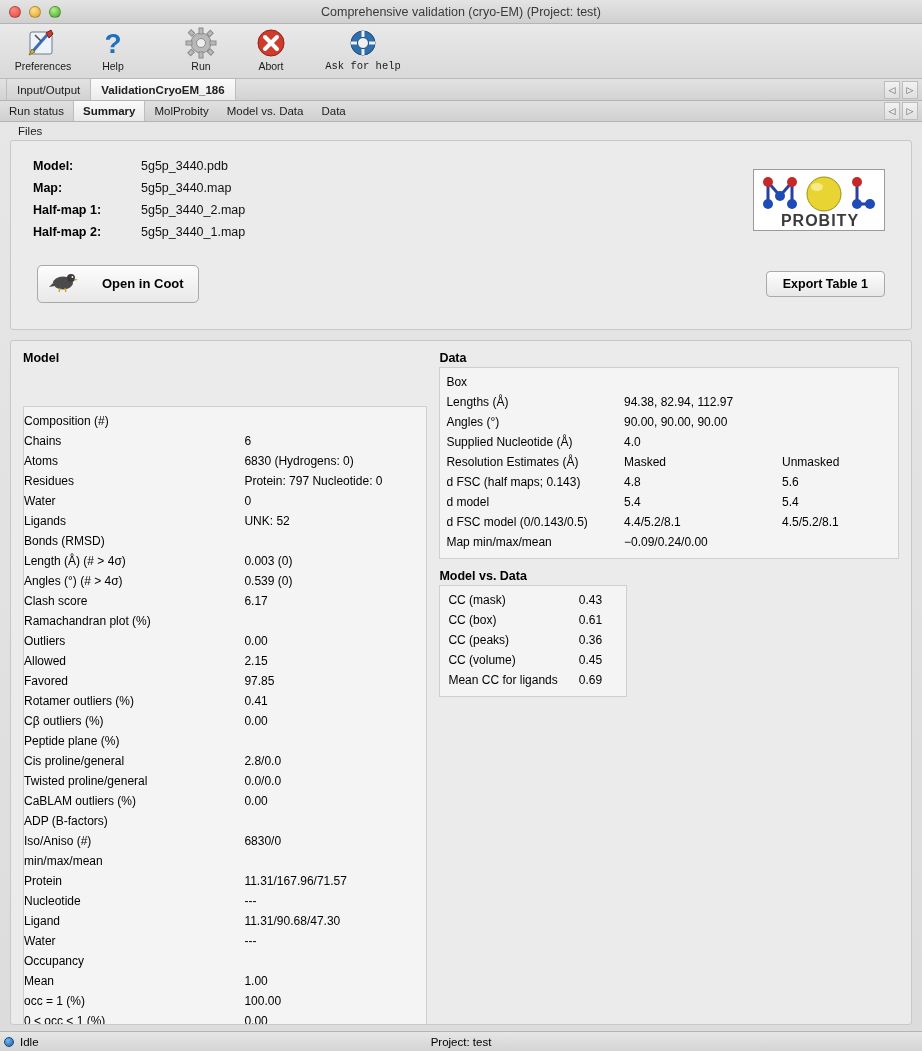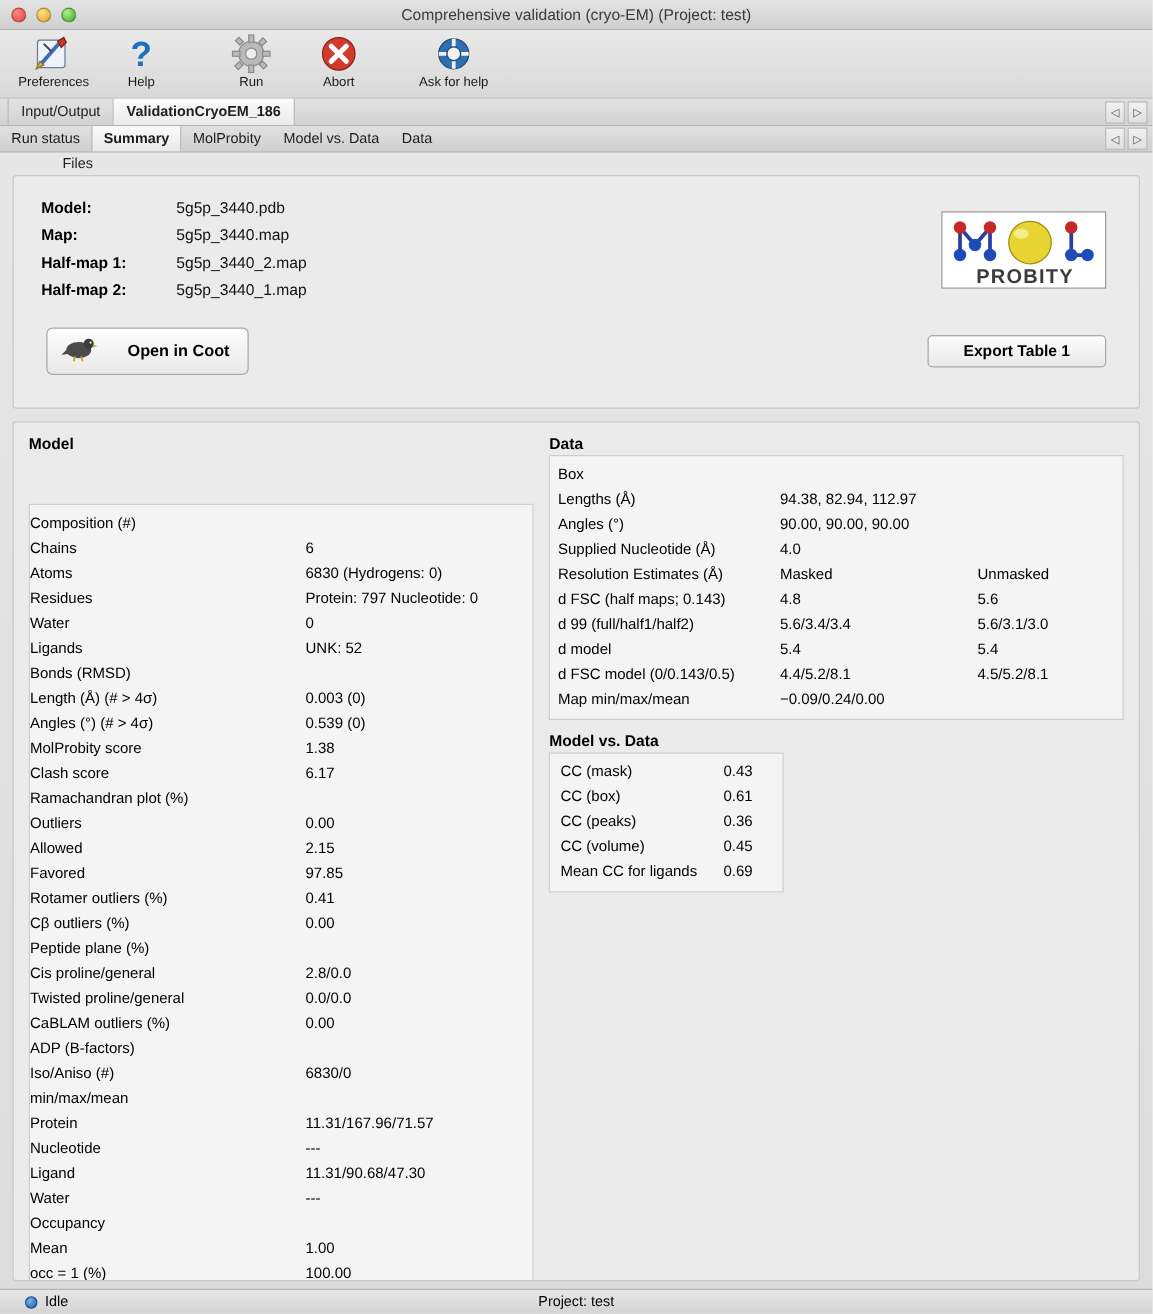--- a/index.html
+++ b/index.html
@@ -57,21 +57,21 @@
     flex: 0 0 auto;
   }
   .tb-item {
     width: 70px;
     display: flex; flex-direction: column; align-items: center;
     cursor: default;
   }
   .tb-item .ico { height: 33px; display:flex; align-items:center; justify-content:center; }
   .tb-item .lbl { font-size: 10.5px; margin-top: 1px; color: #1a1a1a; }
   .tb-gap { width: 18px; }
-  .tb-item.wide { width: 78px; }
+  .tb-item.wide { width: 78px; font-family: Liberation Mono, monospace; }
 
   
   .tabrow {
     height: 22px;
     background: linear-gradient(#e2e2e2, #d2d2d2);
     border-bottom: 1px solid #b4b4b4;
     display: flex; align-items: stretch;
     position: relative;
     flex: 0 0 auto;
   }
@@ -121,21 +121,20 @@
     font-weight: bold;
   }
 
   
   .fileslabel {
     height: 18px;
     padding-left: 18px;
     display: flex; align-items: center;
     font-size: 11.5px; color: #1c1c1c;
     flex: 0 0 auto;
-    margin-left: 32px;
   }
 
   
   .content {
     flex: 1 1 auto;
     padding: 0 10px;
     display: flex; flex-direction: column;
     gap: 10px;
     overflow: hidden;
   }
@@ -163,21 +162,21 @@
     height: 38px; min-width: 150px;
     display: flex; align-items: center; gap: 24px;
     padding: 0 14px 0 10px;
     background: linear-gradient(#fdfdfd, #e8e8e8);
     border: 1px solid #a9a9a9;
     border-radius: 5px;
     font-size: 13px; font-weight: bold;
   }
   .export-btn {
     position: absolute; right: 26px; bottom: 32px;
-    height: 26px; padding: 0 28px;
+    height: 26px; padding: 0 16px;
     display: flex; align-items: center;
     background: linear-gradient(#fdfdfd, #e8e8e8);
     border: 1px solid #a9a9a9;
     border-radius: 4px;
     font-size: 12.5px; font-weight: bold;
   }
   .molprobity-logo {
     position: absolute; right: 26px; top: 28px;
     width: 132px; height: 62px;
     background: #fff;
@@ -232,21 +231,21 @@
   
   .statusbar {
     height: 20px;
     background: linear-gradient(#e6e6e6, #d4d4d4);
     border-top: 1px solid #b4b4b4;
     display: flex; align-items: center;
     font-size: 11.5px;
     flex: 0 0 auto;
     position: relative;
   }
-  .statusbar .left { display: flex; align-items: center; gap: 6px; padding-left: 20px; }
+  .statusbar .left { display: flex; align-items: center; gap: 6px; padding-left: 4px; }
   .statusled {
     width: 10px; height: 10px; border-radius: 50%;
     background: radial-gradient(circle at 35% 30%, #7ab4ee, #1b5faa);
     border: 1px solid #124a86;
   }
   .statusbar .right {
     position: absolute; left: 0; right: 0; text-align: center;
   }
 </style>
 </head>
@@ -450,24 +449,20 @@
                   </tr>
                   <tr>
                     <td class="ind1">Length (Å) (# &gt; 4σ)</td>
                     <td class="val">0.003 (0)</td>
                   </tr>
                   <tr>
                     <td class="ind1">Angles (°) (# &gt; 4σ)</td>
                     <td class="val">0.539 (0)</td>
                   </tr>
                   <tr>
-                    <td class="ind0">MolProbity score</td>
-                    <td class="val">1.38</td>
-                  </tr>
-                  <tr>
                     <td class="ind0">Clash score</td>
                     <td class="val">6.17</td>
                   </tr>
                   <tr>
                     <td class="ind0">Ramachandran plot (%)</td>
                     <td class="val"></td>
                   </tr>
                   <tr>
                     <td class="ind1">Outliers</td>
                     <td class="val">0.00</td>
@@ -588,25 +583,20 @@
                     <td class="ind0 c1">Resolution Estimates (Å)</td>
                     <td class="c2">Masked</td>
                     <td class="c3">Unmasked</td>
                   </tr>
                   <tr>
                     <td class="ind1 c1">d FSC (half maps; 0.143)</td>
                     <td class="c2">4.8</td>
                     <td class="c3">5.6</td>
                   </tr>
                   <tr>
-                    <td class="ind1 c1">d 99 (full/half1/half2)</td>
-                    <td class="c2">5.6/3.4/3.4</td>
-                    <td class="c3">5.6/3.1/3.0</td>
-                  </tr>
-                  <tr>
                     <td class="ind1 c1">d model</td>
                     <td class="c2">5.4</td>
                     <td class="c3">5.4</td>
                   </tr>
                   <tr>
                     <td class="ind1 c1">d FSC model (0/0.143/0.5)</td>
                     <td class="c2">4.4/5.2/8.1</td>
                     <td class="c3">4.5/5.2/8.1</td>
                   </tr>
                   <tr>

